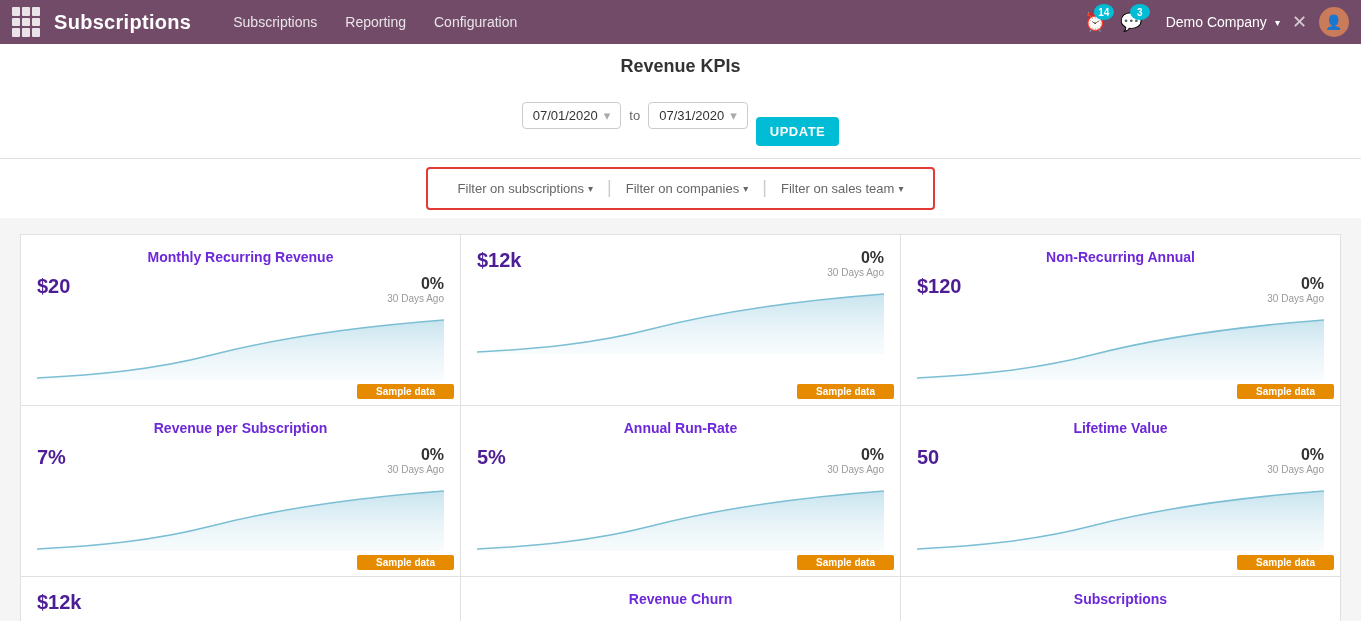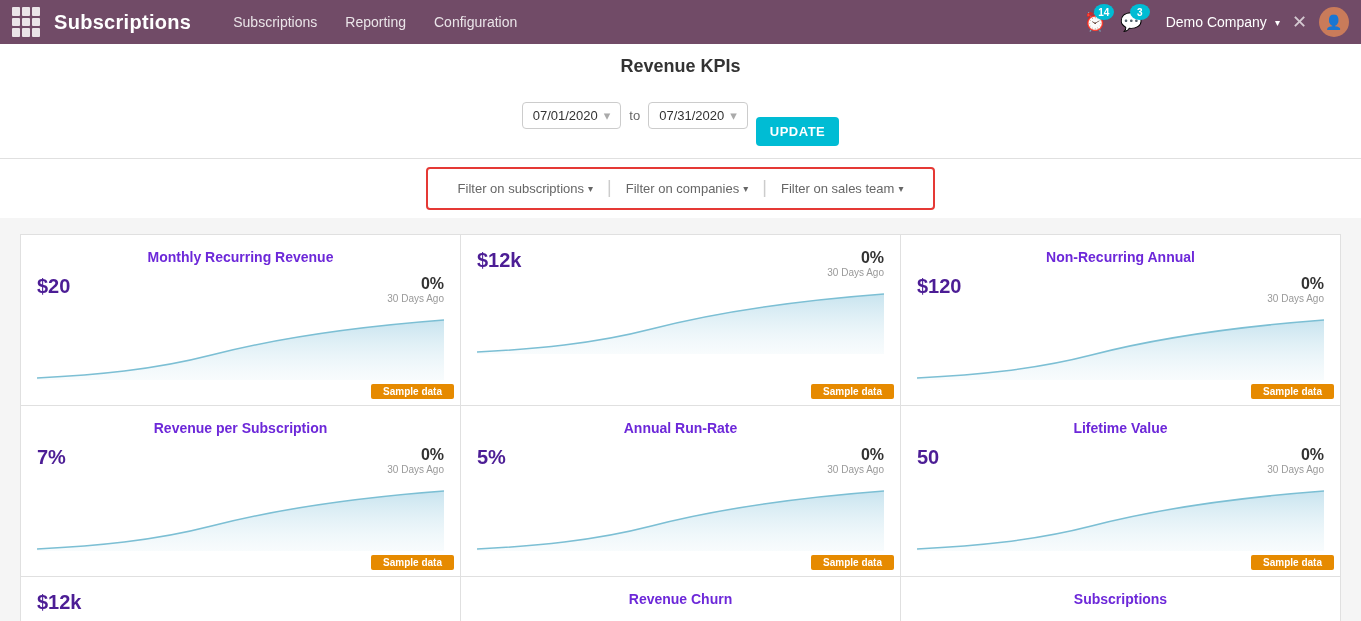--- a/index.html
+++ b/index.html
@@ -118,21 +118,21 @@
     }
     .kpi-main-value { font-size: 20px; font-weight: 700; color: #4c1d95; }
     .kpi-top-row { display: flex; justify-content: space-between; align-items: flex-start; }
     .kpi-right { text-align: right; }
     .kpi-percent { font-size: 16px; font-weight: 700; color: #333; }
     .kpi-label { font-size: 10px; color: #999; }
     .kpi-chart { position: relative; height: 80px; margin-top: 6px; }
     .sample-badge {
       position: absolute; bottom: 6px; right: 6px;
       background: #E68A00; color: white; font-size: 10px;
-      padding: 2px 12px; border-radius: 2px; font-weight: 600;
+      padding: 2px 19px; border-radius: 2px; font-weight: 600;
     }
   </style>
 </head>
 <body>
 
 <nav class="topnav">
   <div class="topnav-grid-icon">
     <span></span>
       <span></span>
       <span></span>

